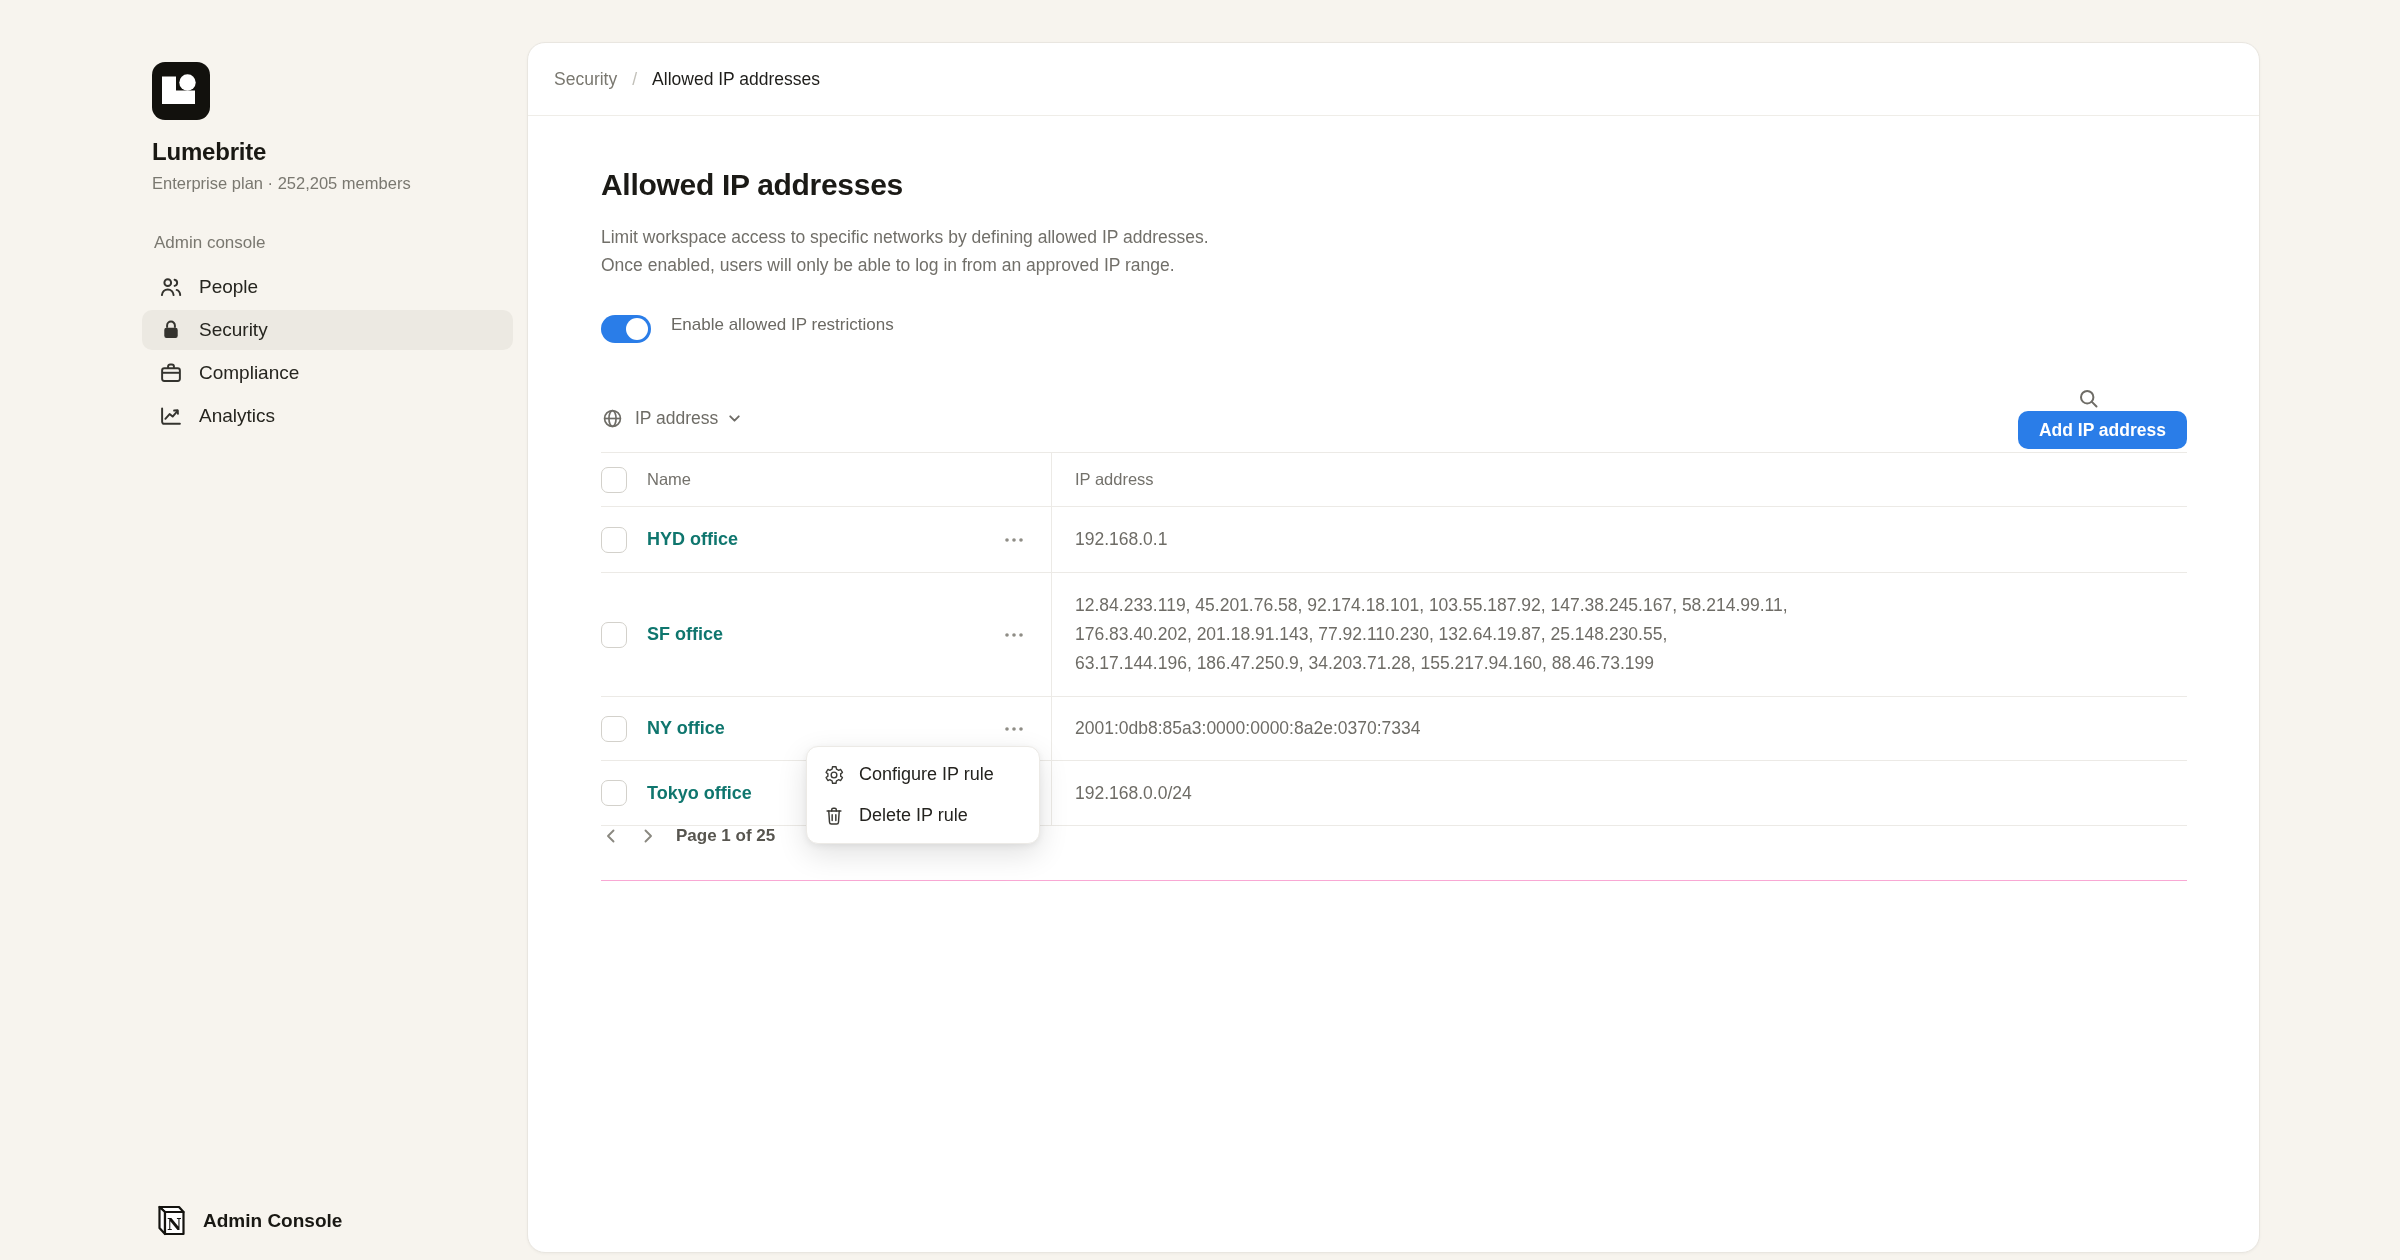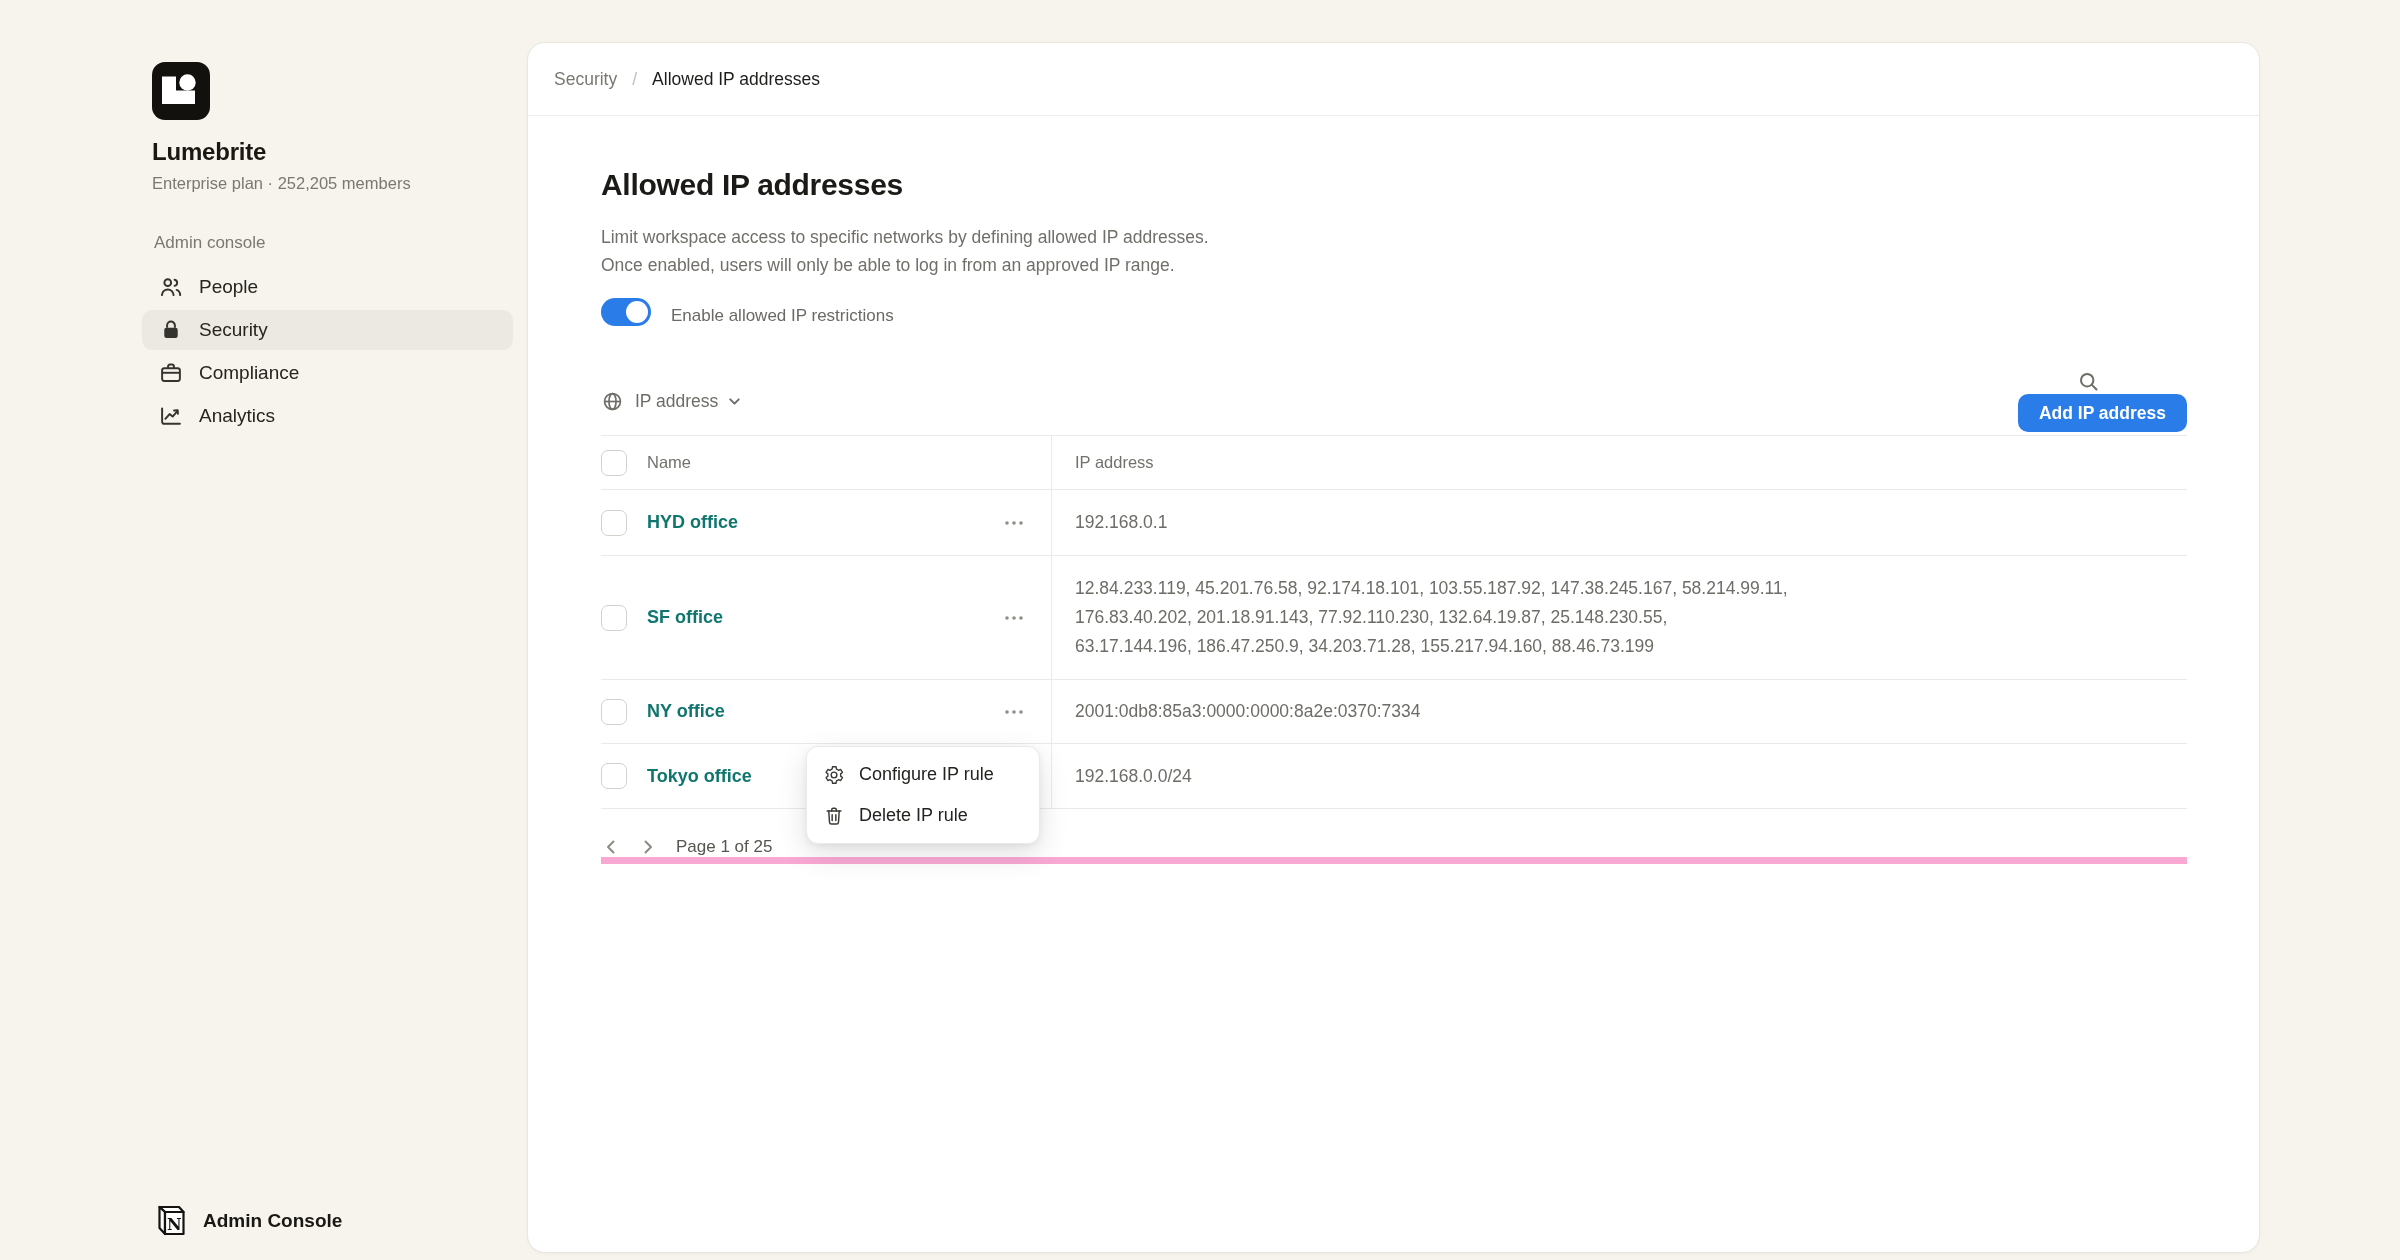--- a/index.html
+++ b/index.html
@@ -46,21 +46,21 @@
     border-bottom: 1px solid #EFEDE8;
   }
   .crumb-parent { font-size: 17.5px; color: #7A7870; cursor: pointer; }
   .crumb-sep { font-size: 17.5px; color: #C2C0B9; margin: 0 15px; }
   .crumb-current { font-size: 17.5px; color: #1E1D1A; font-weight: 500; }
 
   .content { padding: 0 72px 0 73px; }
   .page-title { margin-top: 52px; font-size: 30px; font-weight: 700; letter-spacing: -0.3px; color: #1B1A16; }
   .page-desc { margin-top: 22px; font-size: 17.5px; line-height: 27.5px; color: #716F69; }
 
-  .toggle-row { margin-top: 19px; display: flex; align-items: flex-end; }
+  .toggle-row { margin-top: 36px; display: flex; align-items: flex-start; }
   .toggle {
     width: 50px; height: 28px; border-radius: 14px; background: #2A7DE8;
     position: relative; cursor: pointer; flex: 0 0 auto;
   }
   .toggle-knob {
     position: absolute; top: 3px; right: 3px; width: 22px; height: 22px;
     border-radius: 50%; background: #fff;
   }
   .toggle-label { margin-left: 20px; font-size: 17px; color: #6B6963; }
 
@@ -98,21 +98,21 @@
   .row-name { font-size: 18px; font-weight: 600; color: #0f766e; }
   .row-hyd { height: 66px; }
   .row-sf { height: 124px; }
   .row-ny { height: 64px; }
   .row-tokyo { height: 65px; }
   .ellipsis-btn {
     margin-left: auto; margin-right: 22px; width: 30px; height: 30px;
     color: #8F8D86; cursor: pointer; display: flex; align-items: center; justify-content: center;
   }
 
-  .pagination { height: 55px; display: flex; align-items: flex-end; border-bottom: 7px solid #f9a8d4; }
+  .pagination { height: 55px; display: flex; align-items: flex-start; border-bottom: 1px solid #f9a8d4; font-weight: bold; }
   .page-chev { width: 20px; height: 20px; color: #8A8880; cursor: pointer; }
   .page-chev.next { margin-left: 17px; }
   .page-label { margin-left: 18px; font-size: 17px; color: #57554F; }
 
   
   .context-menu {
     position: absolute; left: 806px; top: 746px; width: 234px; z-index: 10;
     background: #fff; border: 1px solid #ECEAE6; border-radius: 12px;
     box-shadow: 0 10px 30px rgba(0,0,0,0.12), 0 2px 6px rgba(0,0,0,0.06);
     padding: 7px 0;

